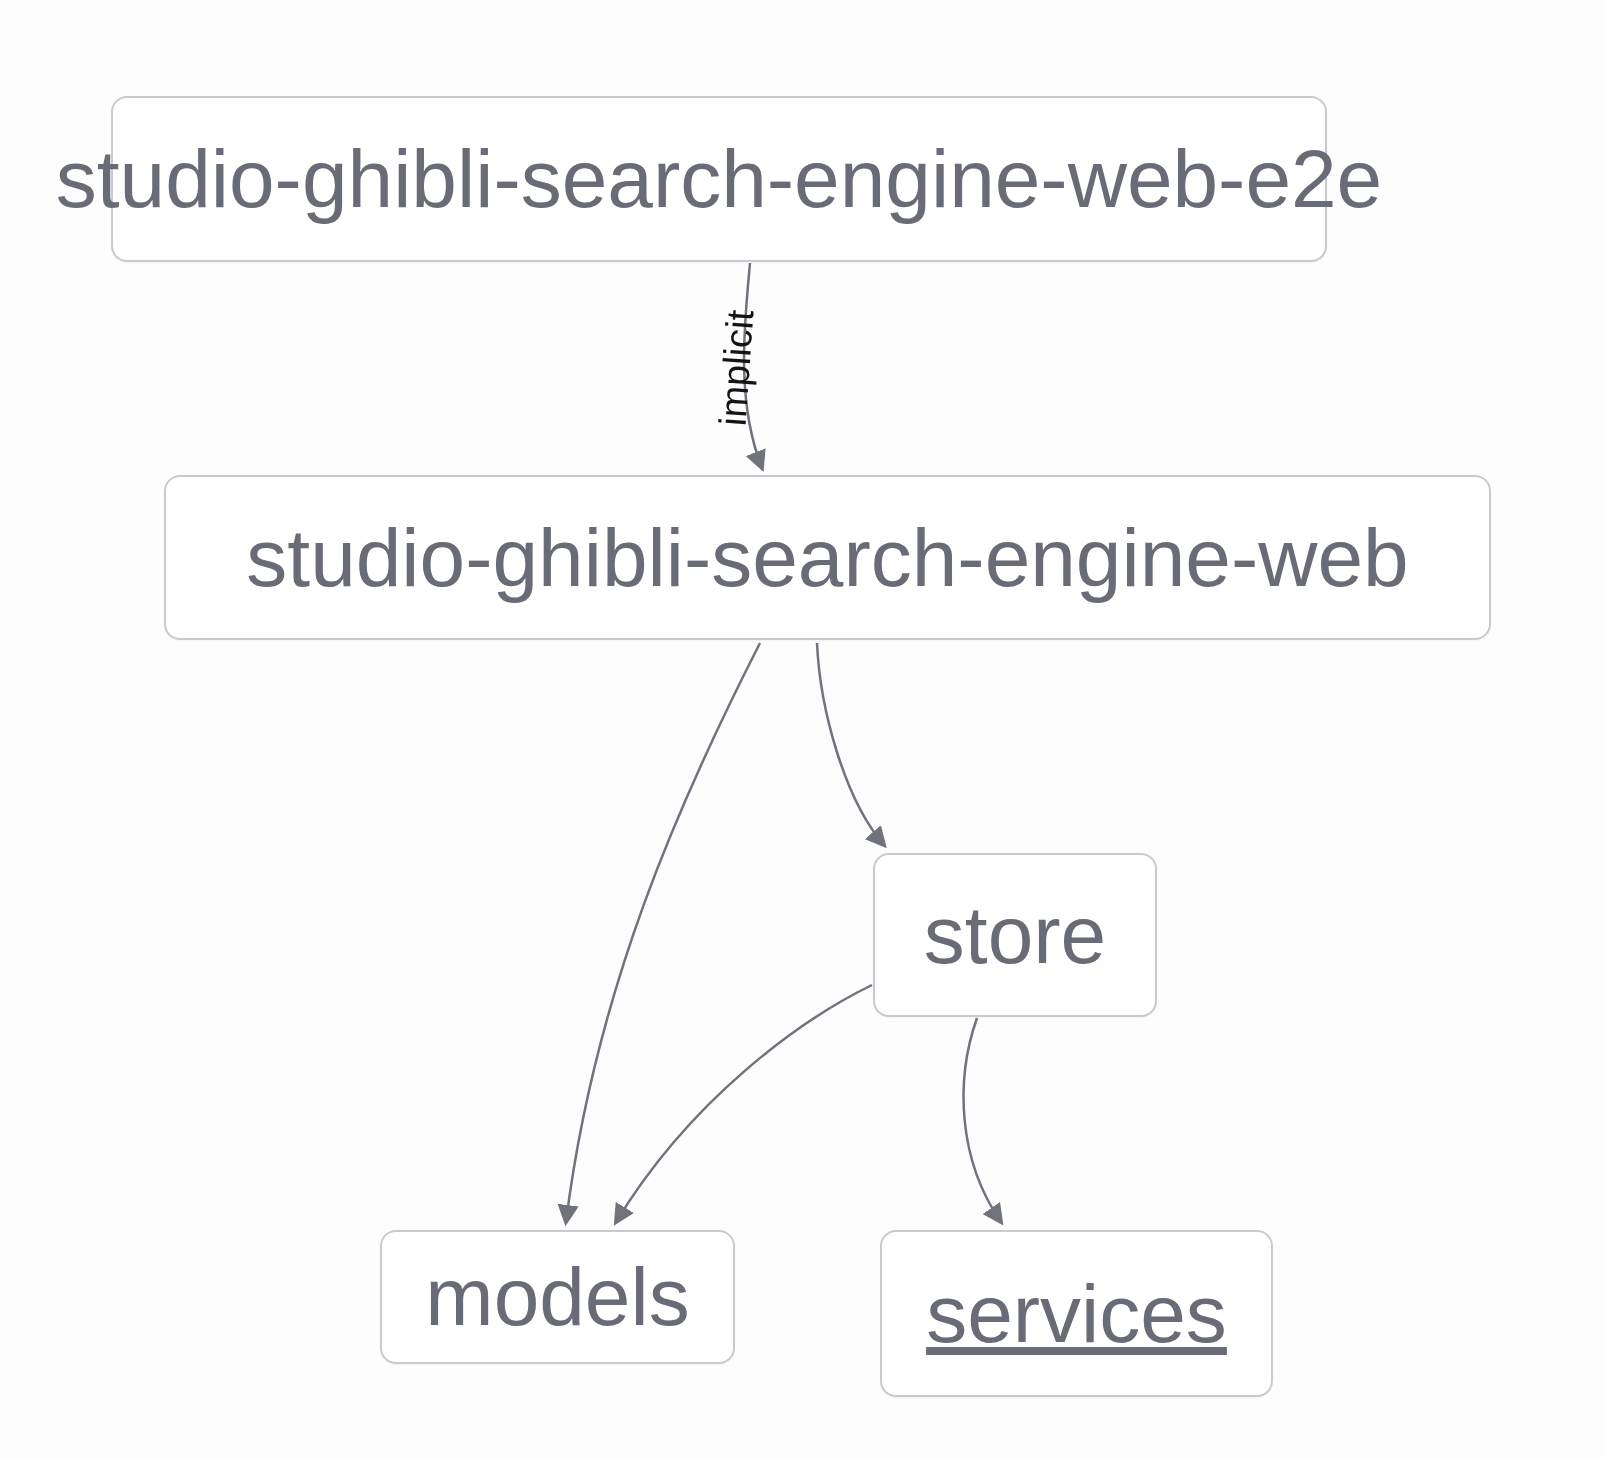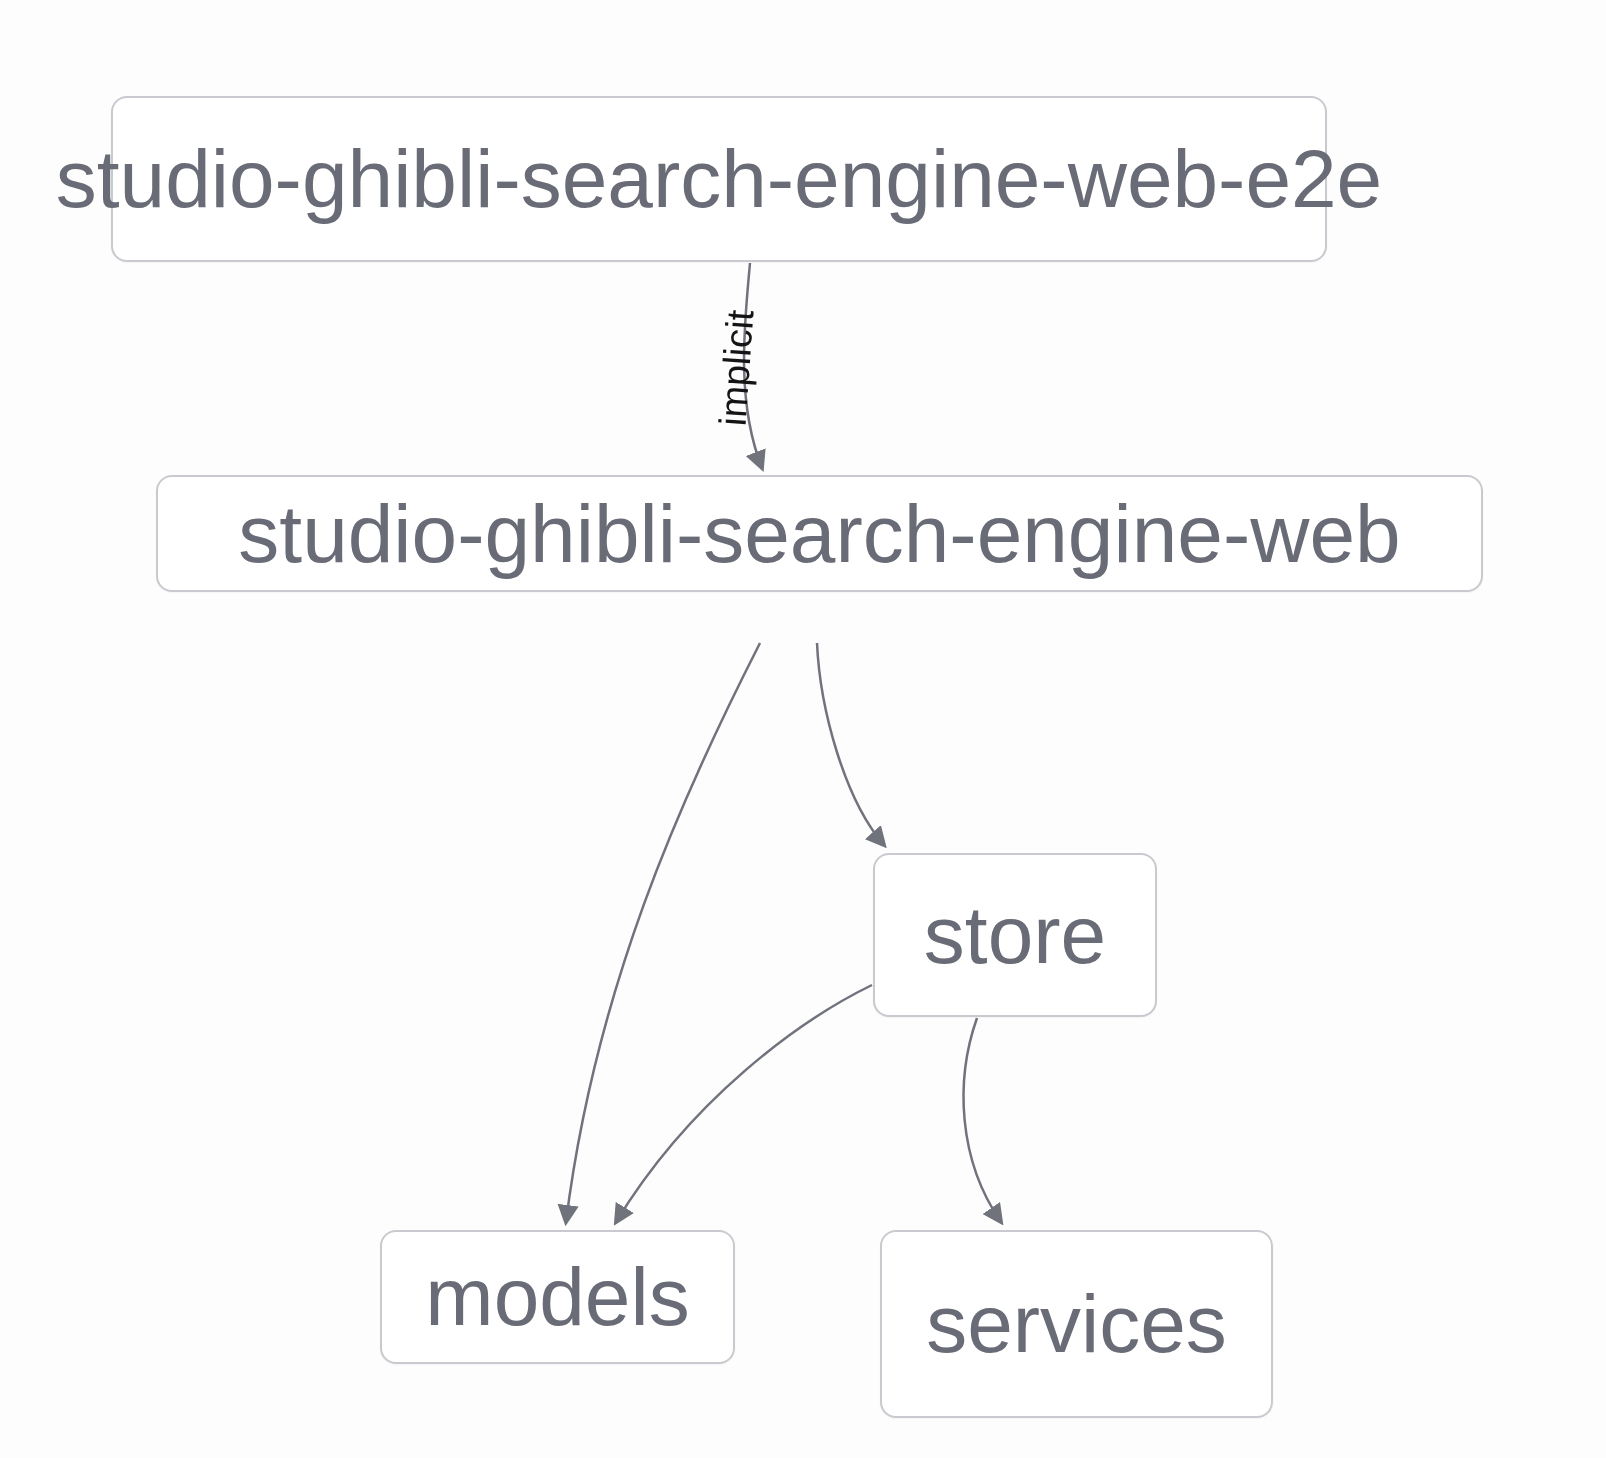--- a/index.html
+++ b/index.html
@@ -52,24 +52,24 @@
     border: 2px solid var(--node-border);
     border-radius: 16px;
     color: var(--node-text);
     font-size: 82px;
     line-height: 1;
     white-space: nowrap;
     box-shadow: 0 1px 2px rgba(0,0,0,0.04);
     cursor: pointer;
   }
   .node-e2e      { left: 63px;  top: 96px;   width: 1216px; height: 166px; margin-left: 48px; }
-  .node-web      { left: 156px; top: 475px;  width: 1327px; height: 117px; }
+  .node-web      { left: 164px; top: 475px;  width: 1327px; height: 165px; }
   .node-store    { left: 873px; top: 853px;  width: 284px;  height: 164px; }
   .node-models   { left: 380px; top: 1230px; width: 355px;  height: 134px; }
-  .node-services { left: 880px; top: 1230px; width: 393px;  height: 188px; }
+  .node-services { left: 880px; top: 1230px; width: 393px;  height: 167px; text-decoration: underline; }
   .edge-label {
     position: absolute;
     left: 737px;
     top: 368px;
     transform: translate(-50%, -50%) rotate(-86deg);
     font-size: 38px;
     color: var(--edge-label-text);
     white-space: nowrap;
   }
 </style>

